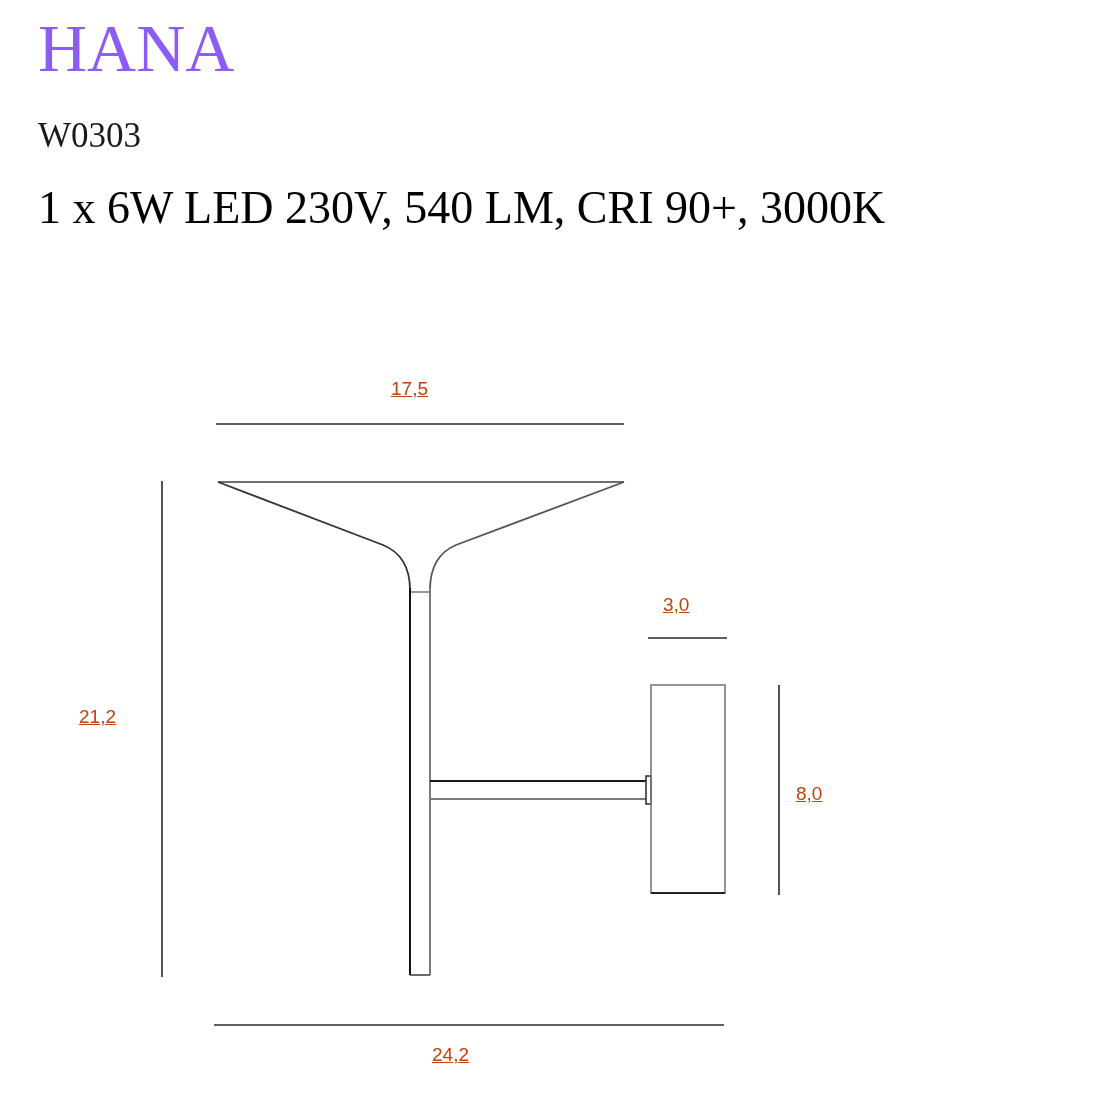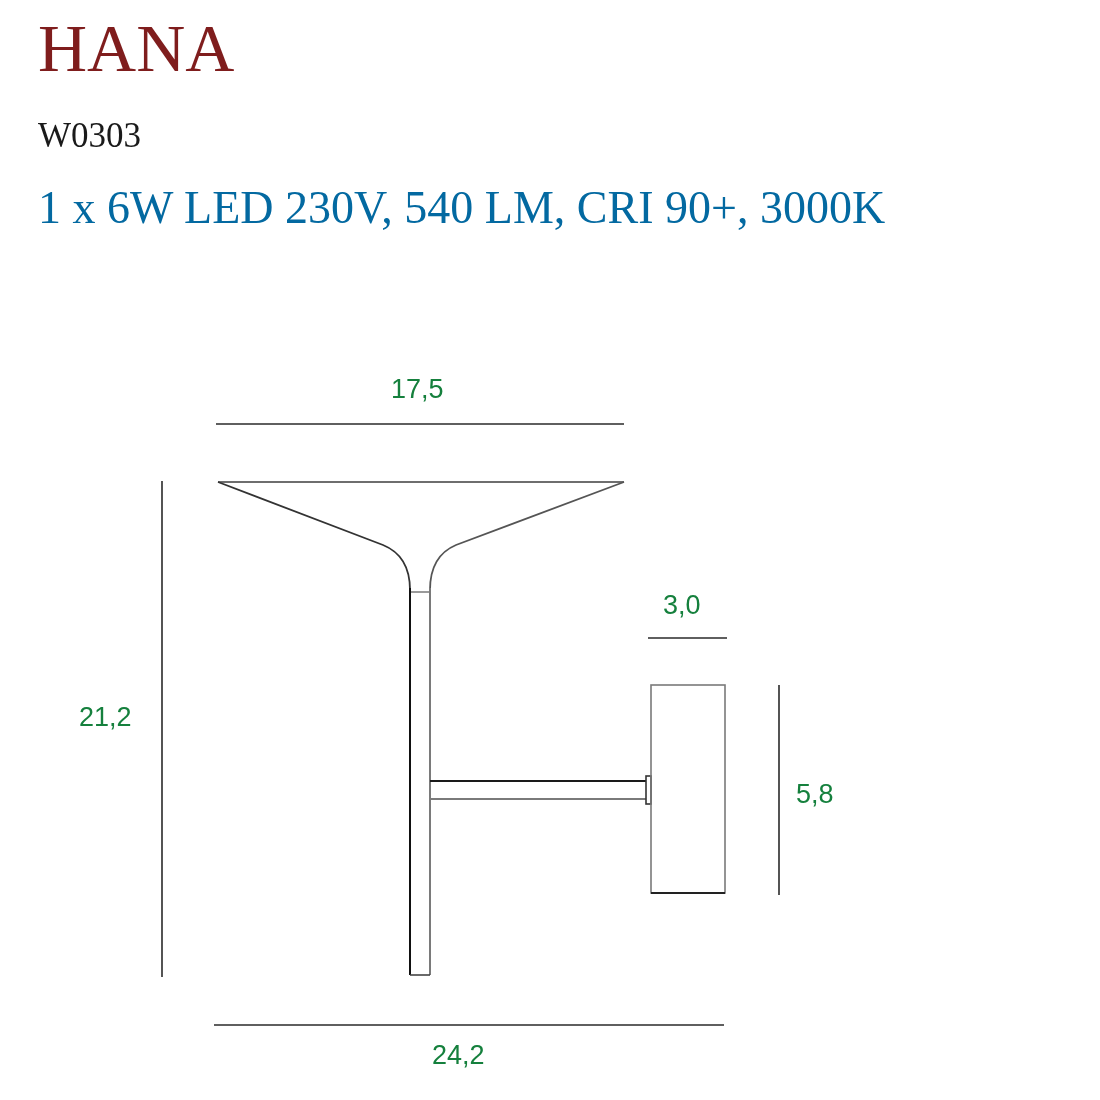--- a/index.html
+++ b/index.html
@@ -14,58 +14,59 @@
       overflow: hidden;
       color: #111111;
     }
     .title {
       position: absolute;
       left: 38px;
       top: 8px;
       font-family: "Liberation Serif", "DejaVu Serif", serif;
       font-size: 68px;
       line-height: 80px;
-      color: #7f1d1d;
+      color: #8b5cf6;
       letter-spacing: 0px;
       margin: 0;
       font-weight: normal;
     }
     .model {
       position: absolute;
       left: 38px;
       top: 110px;
       font-family: "Liberation Serif", "DejaVu Serif", serif;
       font-size: 35px;
       line-height: 52px;
       color: #1a1a1a;
     }
     .specs {
       position: absolute;
       left: 38px;
       top: 182px;
       font-family: "Liberation Serif", "DejaVu Serif", serif;
       font-size: 46px;
       line-height: 52px;
-      color: #0369a1;
+      color: #000000;
       white-space: nowrap;
     }
     .drawing {
       position: absolute;
       left: 0;
       top: 0;
       width: 1100px;
       height: 1100px;
     }
     .dim-label {
       position: absolute;
       font-family: "Liberation Sans", "DejaVu Sans", sans-serif;
-      font-size: 27px;
+      font-size: 19px;
       line-height: 30px;
-      color: #15803d;
+      color: #c2410c;
       white-space: nowrap;
+      text-decoration: underline;
     }
   </style>
 </head>
 <body>
 
 <h1 class="title">HANA</h1>
 <div class="model">W0303</div>
 <div class="specs">1 x 6W LED 230V, 540 LM, CRI 90+, 3000K</div>
 
 <svg class="drawing" width="1100" height="1100" viewBox="0 0 1100 1100" xmlns="http://www.w3.org/2000/svg">
@@ -107,13 +108,13 @@
   <g>
     <rect x="651" y="685" width="74" height="208" fill="none" stroke="#7a7a7a" stroke-width="1.6"></rect>
     <line x1="651" y1="893" x2="725" y2="893" stroke="#222222" stroke-width="1.8"></line>
   </g>
 </svg>
 
 <div class="dim-label" style="left:391px; top:374px;">17,5</div>
 <div class="dim-label" style="left:79px; top:702px;text-align:center;">21,2</div>
 <div class="dim-label" style="left:432px; top:1040px;">24,2</div>
 <div class="dim-label" style="left:663px; top:590px;">3,0</div>
-<div class="dim-label" style="left:796px; top:779px;">5,8</div>
+<div class="dim-label" style="left:796px; top:779px;">8,0</div>
 
 </body></html>

